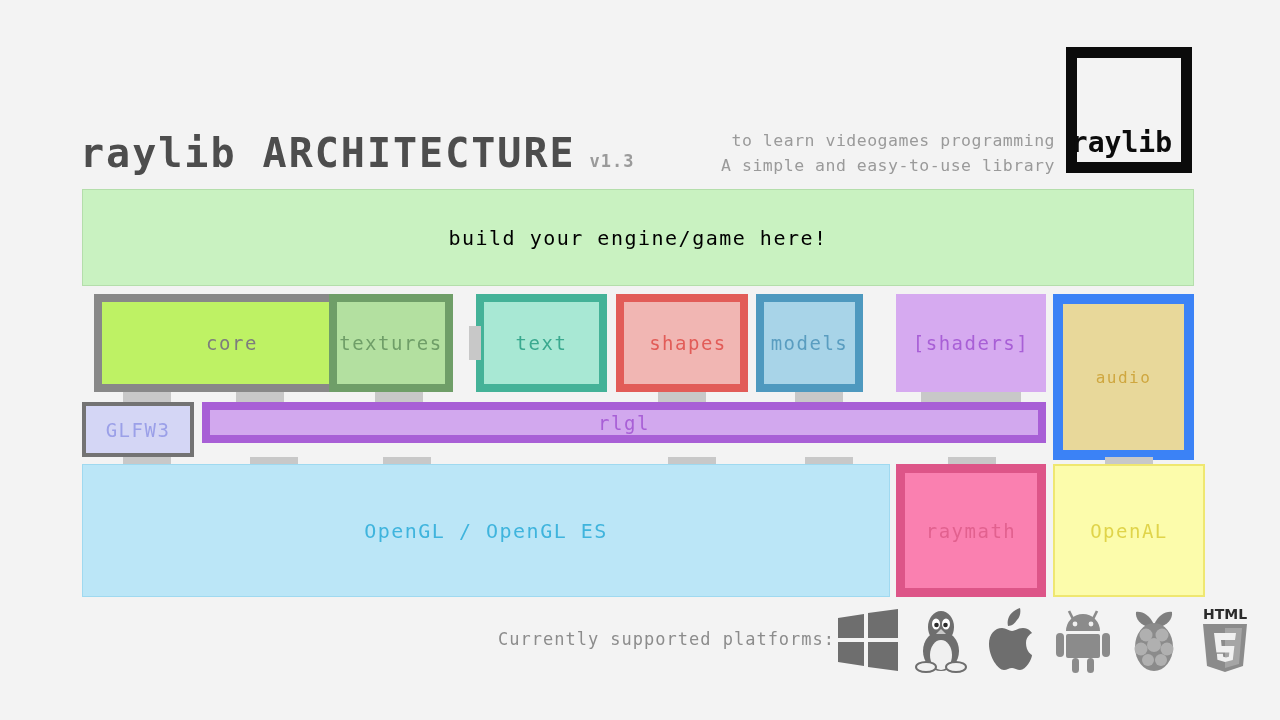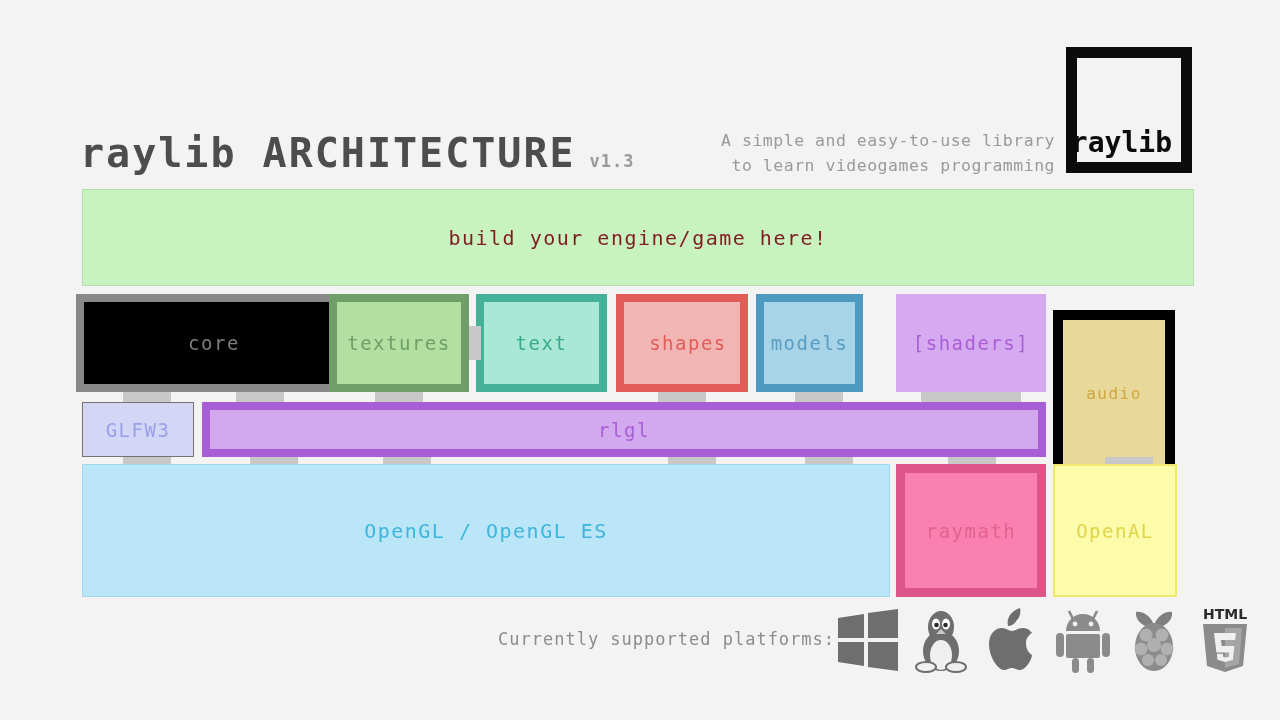--- a/index.html
+++ b/index.html
@@ -76,62 +76,62 @@
   .tab {
     background: #c8c8c8;
   }
 
   
   #banner {
     left: 82px; top: 189px;
     width: 1112px; height: 97px;
     background: #c9f2c1;
     border: 1px solid #b4deab;
-    color: #7f1d1d;
+    color: #000000;
     font-size: 20px;
     text-align: right;
   }
 
   
   .module { height: 98px; top: 294px; font-size: 19px; }
-  #mod-core    { left: 76px;  width: 276px; background:#000000; border:8px solid #888888; color:#7d7d7d; }
-  #mod-textures{ left: 329px; width: 140px; background:#b3e0a0; border:8px solid #6f9e68; color:#6f9e68; }
+  #mod-core    { left: 94px;  width: 276px; background:#bef264; border:8px solid #888888; color:#7d7d7d; }
+  #mod-textures{ left: 329px; width: 124px; background:#b3e0a0; border:8px solid #6f9e68; color:#6f9e68; }
   #mod-text    { left: 476px; width: 131px; background:#a8e8d4; border:8px solid #44b298; color:#3aa98f; }
   #mod-shapes  { left: 616px; width: 132px; background:#f1b6b3; border:8px solid #e25c58; color:#e25c58;padding-left:12px; }
   #mod-models  { left: 756px; width: 107px; background:#a8d4e8; border:8px solid #4e99bf; color:#5a9dc0; }
   #mod-shaders { left: 896px; width: 150px; background:#d6aaf0; border:8px solid #a濃; color:#a85fd6; }
   #mod-shaders { border-color:#a85fd6; }
-  #mod-audio   { left: 1053px; width: 122px; height: 166px; top: 310px;
-                 background:#e8d89a; border:10px solid #000000; color:#cfa73f; }
+  #mod-audio   { left: 1053px; width: 141px; height: 166px; top: 294px;
+                 background:#e8d89a; border:10px solid #3b82f6; color:#cfa73f; }
 
   
   #glfw3 {
     left: 82px; top: 402px; width: 112px; height: 55px;
-    background: #d4d6f5; border: 1px solid #737373; color: #9ba0e8;
+    background: #d4d6f5; border: 4px solid #737373; color: #9ba0e8;
     font-size: 19px;
   }
   #rlgl {
-    left: 202px; top: 402px; width: 844px; height: 55px;
+    left: 202px; top: 402px; width: 844px; height: 41px;
     background: #d2a8ee; border: 8px solid #a85fd6; color: #a85fd6;
     font-size: 19px;
   }
 
   
   #opengl {
     left: 82px; top: 464px; width: 808px; height: 133px;
     background: #bbe6f7; border: 1px solid #9fd9f0; color: #3fb4dd;
     font-size: 20px;
   }
   #raymath {
     left: 896px; top: 464px; width: 150px; height: 133px;
     background: #fa80b0; border: 9px solid #dd5588; color: #e2618f;
     font-size: 19px;
   }
   #openal {
-    left: 1053px; top: 464px; width: 124px; height: 133px;
+    left: 1053px; top: 464px; width: 152px; height: 133px;
     background: #fcfcab; border: 2px solid #efe770; color: #e0d44a;
     font-size: 19px;
   }
 
   
   #platforms-label {
     left: 498px; top: 629px;
     font-size: 17px; color: #8c8c8c; letter-spacing: 1px;
     white-space: nowrap;
   }
@@ -140,22 +140,22 @@
     display: flex; align-items: center; gap: 15px;
   }
   .plat-icon { display: block; }
 </style>
 </head>
 <body>
 
 <div class="abs" id="title"><span>raylib ARCHITECTURE</span><span id="title-version">v1.3</span></div>
 
 <div class="abs" id="tagline">
+  <div>to learn videogames programming</div>
   <div>A simple and easy-to-use library</div>
-  <div>to learn videogames programming</div>
 </div>
 
 <div class="abs" id="logo">
   <span id="logo-text">raylib</span>
 </div>
 
 <div class="abs block" id="banner">
   <span>build your engine/game here!</span>
 </div>
 

